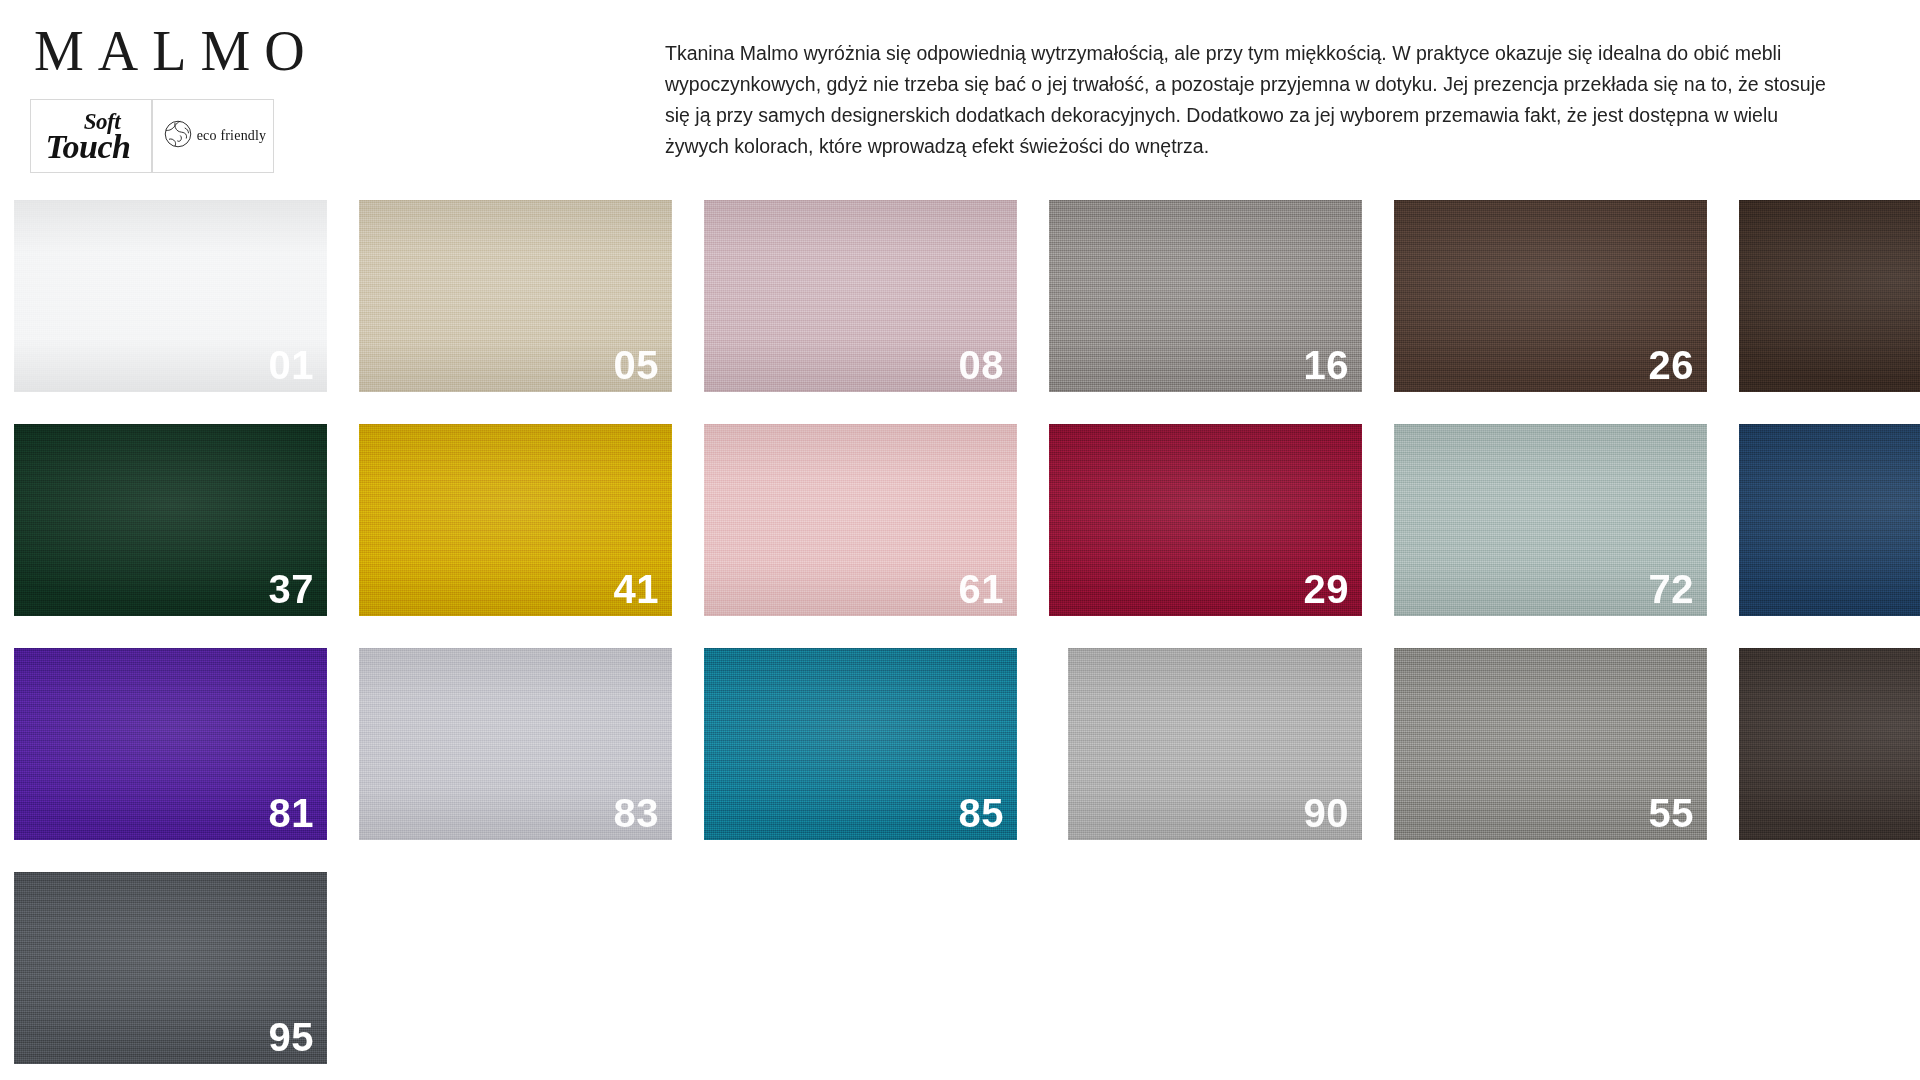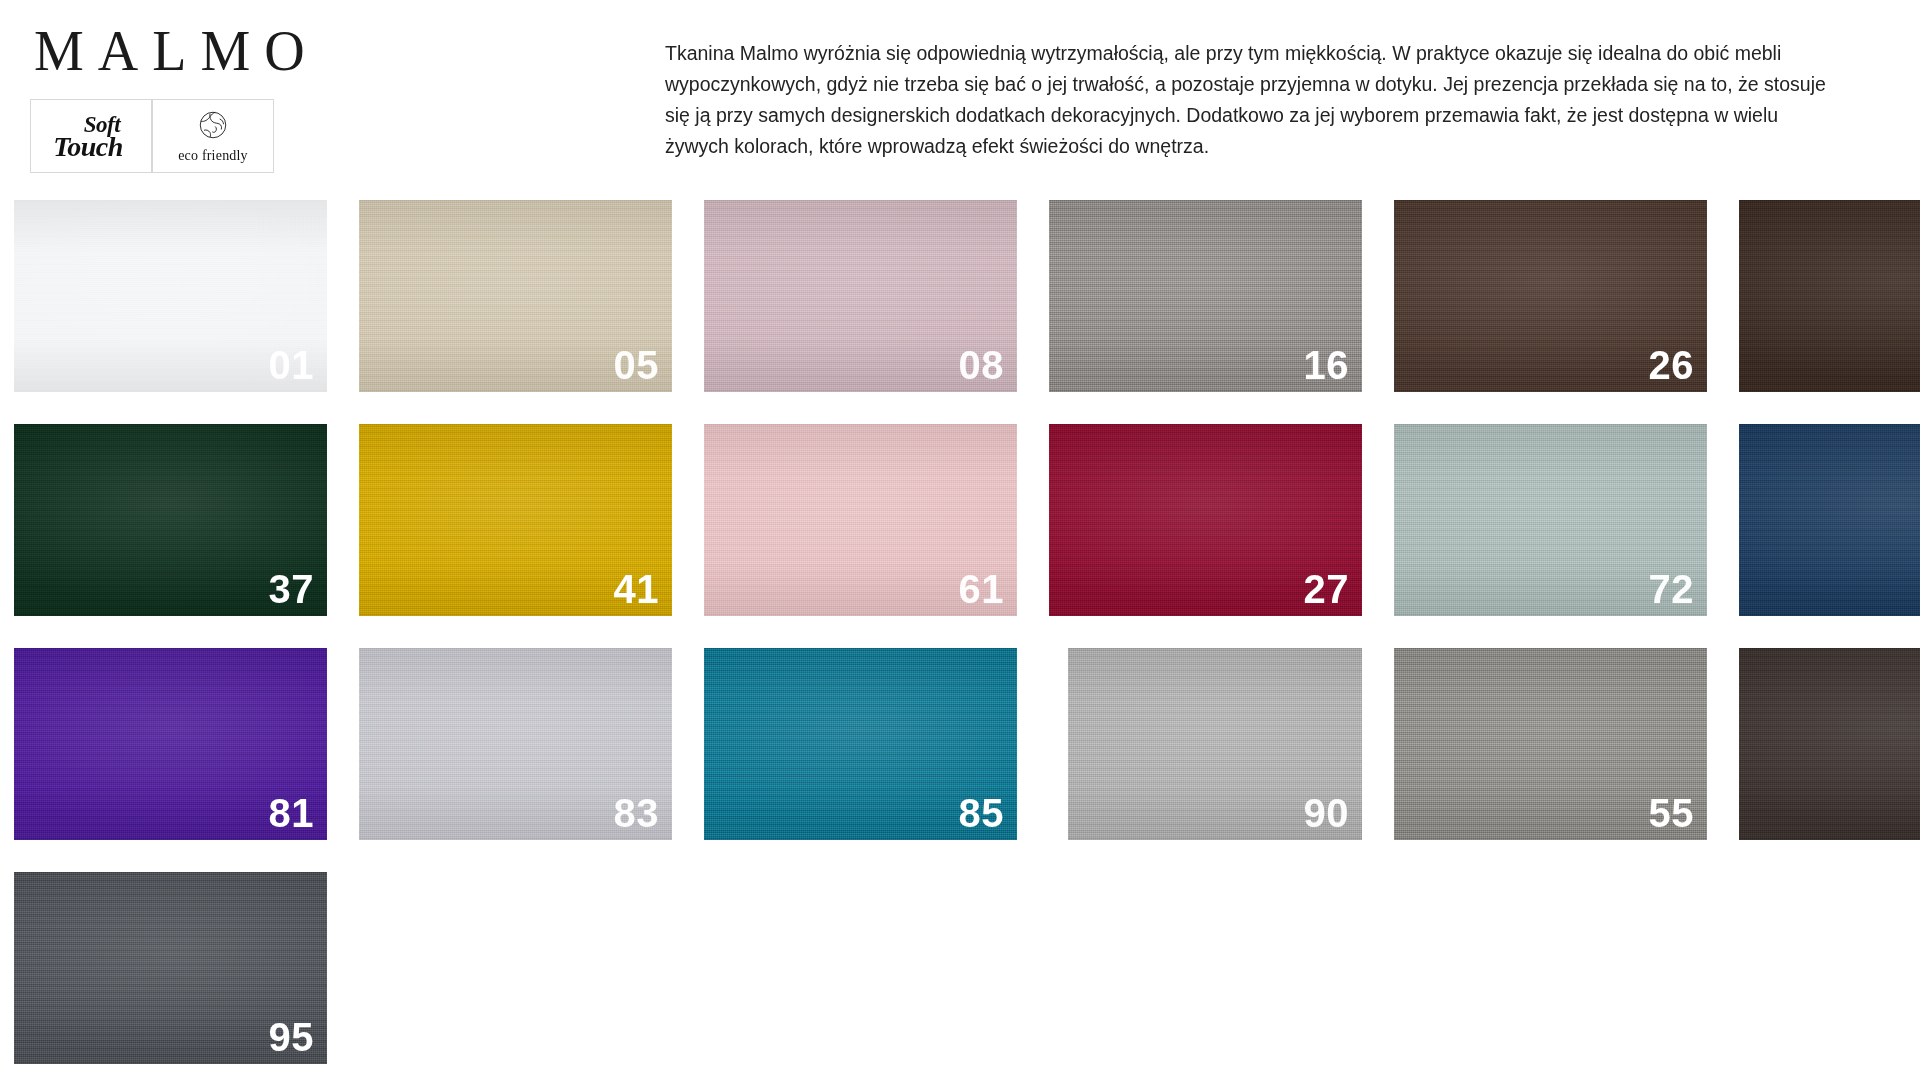--- a/index.html
+++ b/index.html
@@ -33,23 +33,23 @@
   .soft-touch {
     font-family:"Liberation Serif", serif;
     font-style:italic;
     font-weight:700;
     color:#121212;
     line-height:0.86;
     text-align:center;
     transform:translateY(1px);
   }
   .soft-touch .l1 { font-size:23px; display:block; letter-spacing:-0.5px; padding-left:22px; }
-  .soft-touch .l2 { font-size:28px; display:block; letter-spacing:-0.5px; padding-right:6px; }
-
-  .eco-inner { display:flex; flex-direction:column; align-items:center; justify-content:center; gap:1px; }
+  .soft-touch .l2 { font-size:34px; display:block; letter-spacing:-0.5px; padding-right:6px; }
+
+  .eco-inner { display:flex; flex-direction:row; align-items:center; justify-content:center; gap:1px; }
   .eco-label {
     font-family:"Liberation Serif", serif;
     font-size:14px;
     color:#141414;
     letter-spacing:0.2px;
   }
 
   
   .desc-col { flex:1 1 auto; padding:16px 80px 0 25px; }
   .desc {
@@ -203,21 +203,21 @@
         <div class="code">41</div>
       </div>
       <div class="swatch light" style="background-color: rgb(230, 191, 193);">
         <div class="weave"></div>
         <div class="sheen"></div>
         <div class="code">61</div>
       </div>
       <div class="swatch" style="background-color: rgb(138, 15, 48);">
         <div class="weave"></div>
         <div class="sheen"></div>
-        <div class="code">27</div>
+        <div class="code">29</div>
       </div>
       <div class="swatch light" style="background-color: rgb(168, 184, 181);">
         <div class="weave"></div>
         <div class="sheen"></div>
         <div class="code">72</div>
       </div>
       <div class="swatch" style="background-color: rgb(29, 59, 92);">
         <div class="weave"></div>
         <div class="sheen"></div>
         <div class="code">79</div>

